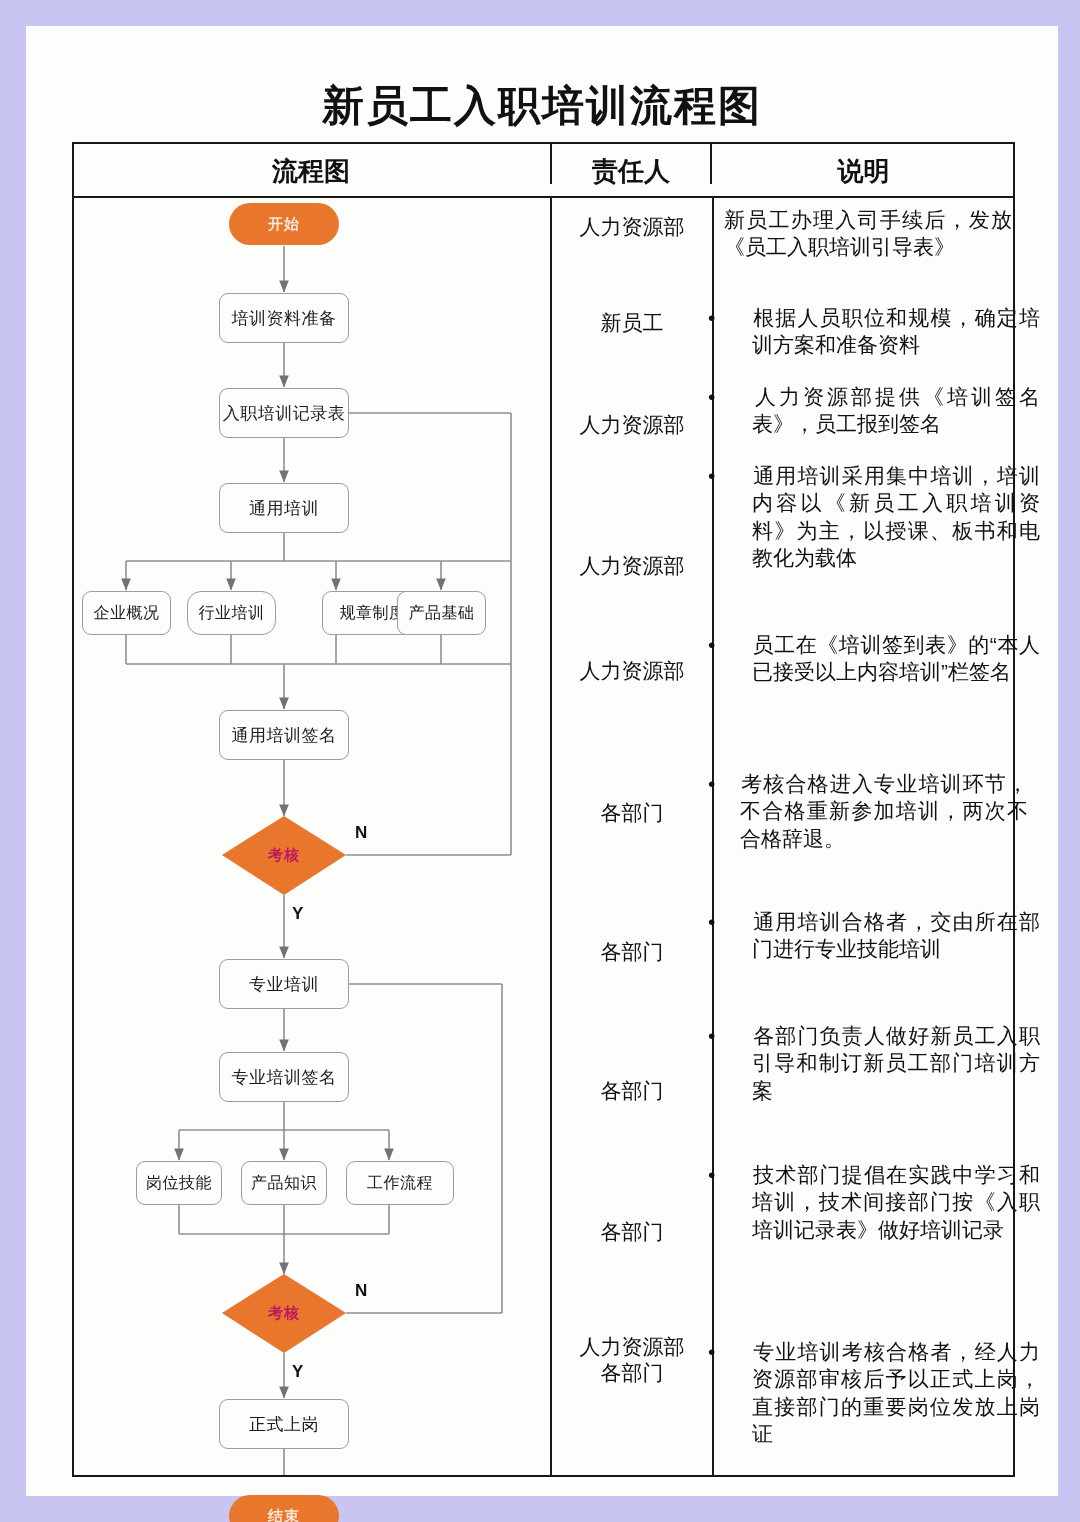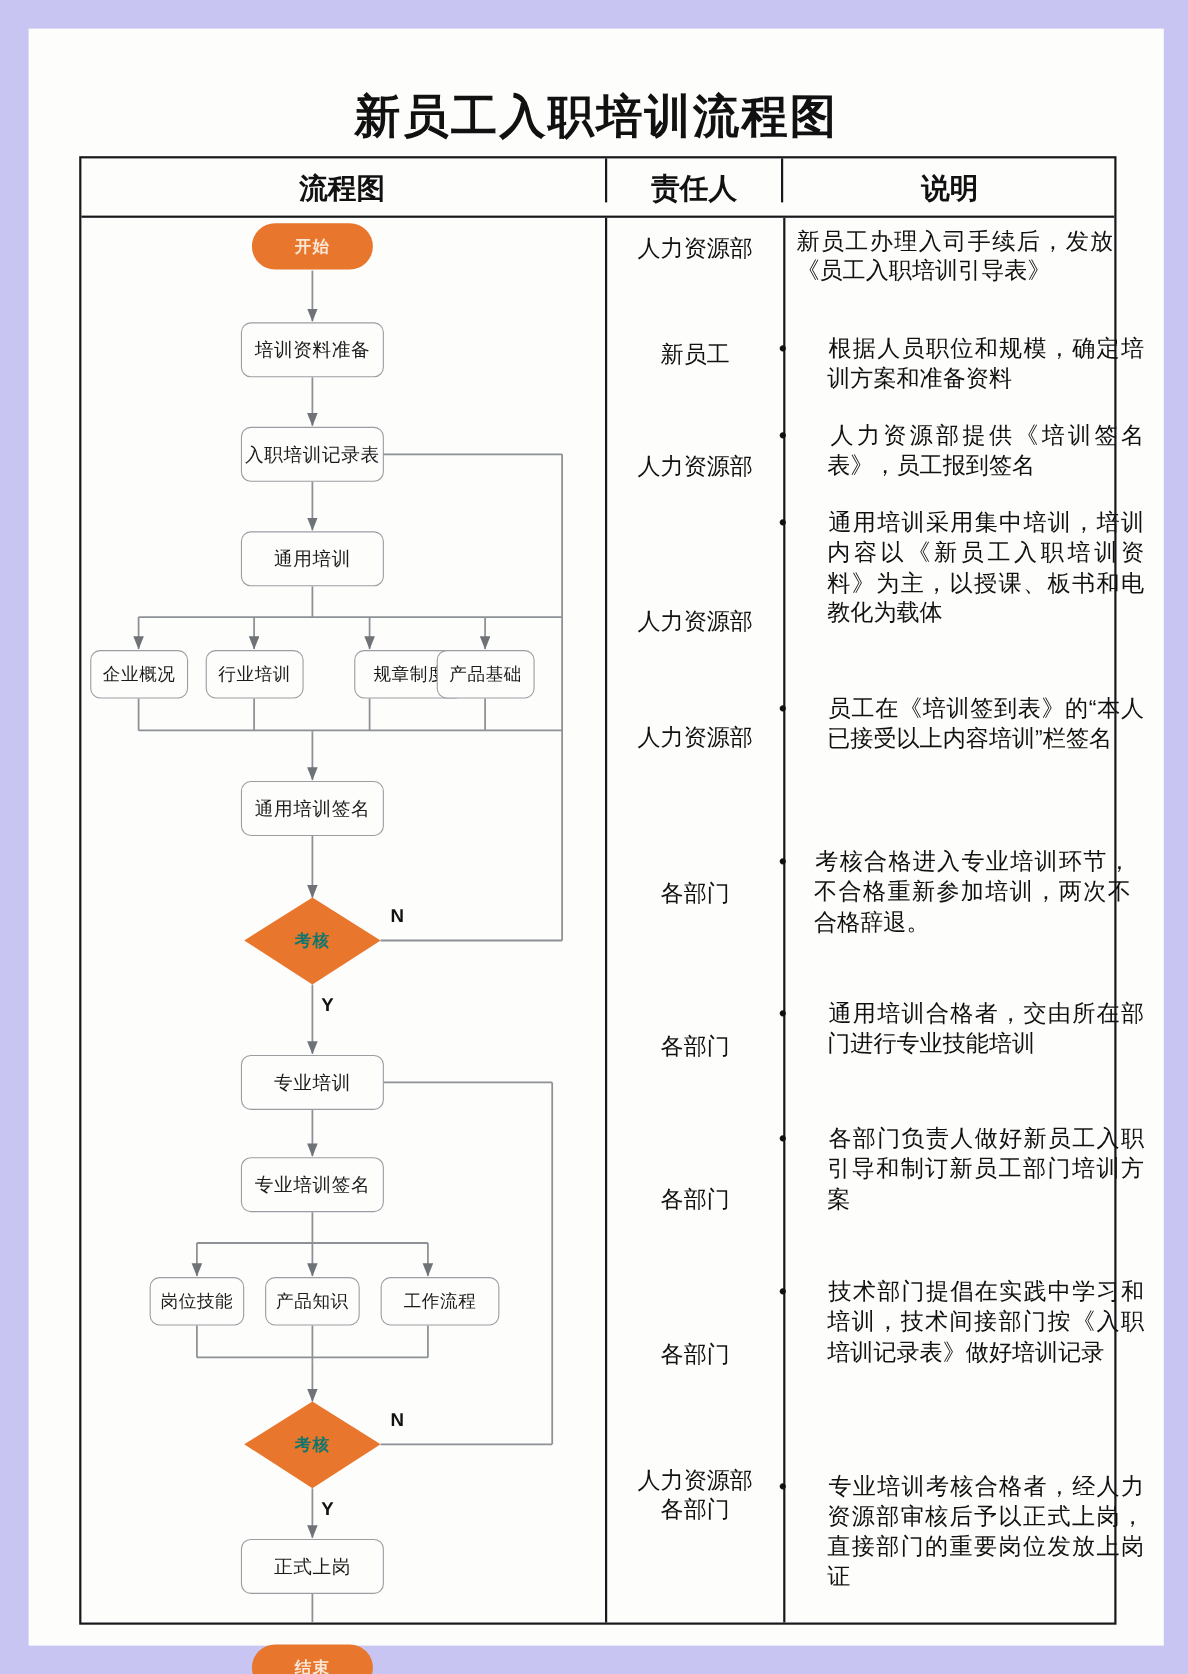--- a/index.html
+++ b/index.html
@@ -109,21 +109,21 @@
     color: #fbe7d6;
     display: flex;
     align-items: center;
     justify-content: center;
     font-size: 15px;
     letter-spacing: 1px;
     font-weight: 600;
   }
   .diamond-label {
     position: absolute;
-    color: #0f766e;
+    color: #be185d;
     font-size: 15px;
     font-weight: 700;
     letter-spacing: 1px;
     display: flex;
     align-items: center;
     justify-content: center;
   }
   .branch {
     position: absolute;
     font-size: 17px;
@@ -264,21 +264,21 @@
 
       <div class="term" style="left:155px; top:5px; width:110px; height:42px;">开始</div>
 
       <div class="node" style="left:145px; top:95px; width:130px; height:50px;">培训资料准备</div>
 
       <div class="node" style="left:145px; top:190px; width:130px; height:50px;">入职培训记录表</div>
 
       <div class="node" style="left:145px; top:285px; width:130px; height:50px;">通用培训</div>
 
       <div class="node small" style="left:8px;   top:393px; width:89px; height:44px;">企业概况</div>
-      <div class="node small" style="left:113px; top:393px; width:89px; height:44px;">行业培训</div>
+      <div class="node small" style="left:113px; top:393px; width:89px; height:44px;border-radius:14px;">行业培训</div>
       <div class="node small" style="left:212px; top:393px; width:101px; height:44px;margin-left:36px;">规章制度</div>
       <div class="node small" style="left:323px; top:393px; width:89px; height:44px;">产品基础</div>
 
       <div class="node" style="left:145px; top:512px; width:130px; height:50px;">通用培训签名</div>
 
       <div class="diamond-label" style="left:160px; top:643px; width:100px; height:28px;">考核</div>
       <div class="branch" style="left:281px; top:625px;">N</div>
       <div class="branch" style="left:218px; top:706px;">Y</div>
 
       <div class="node" style="left:145px; top:761px; width:130px; height:50px;">专业培训</div>

